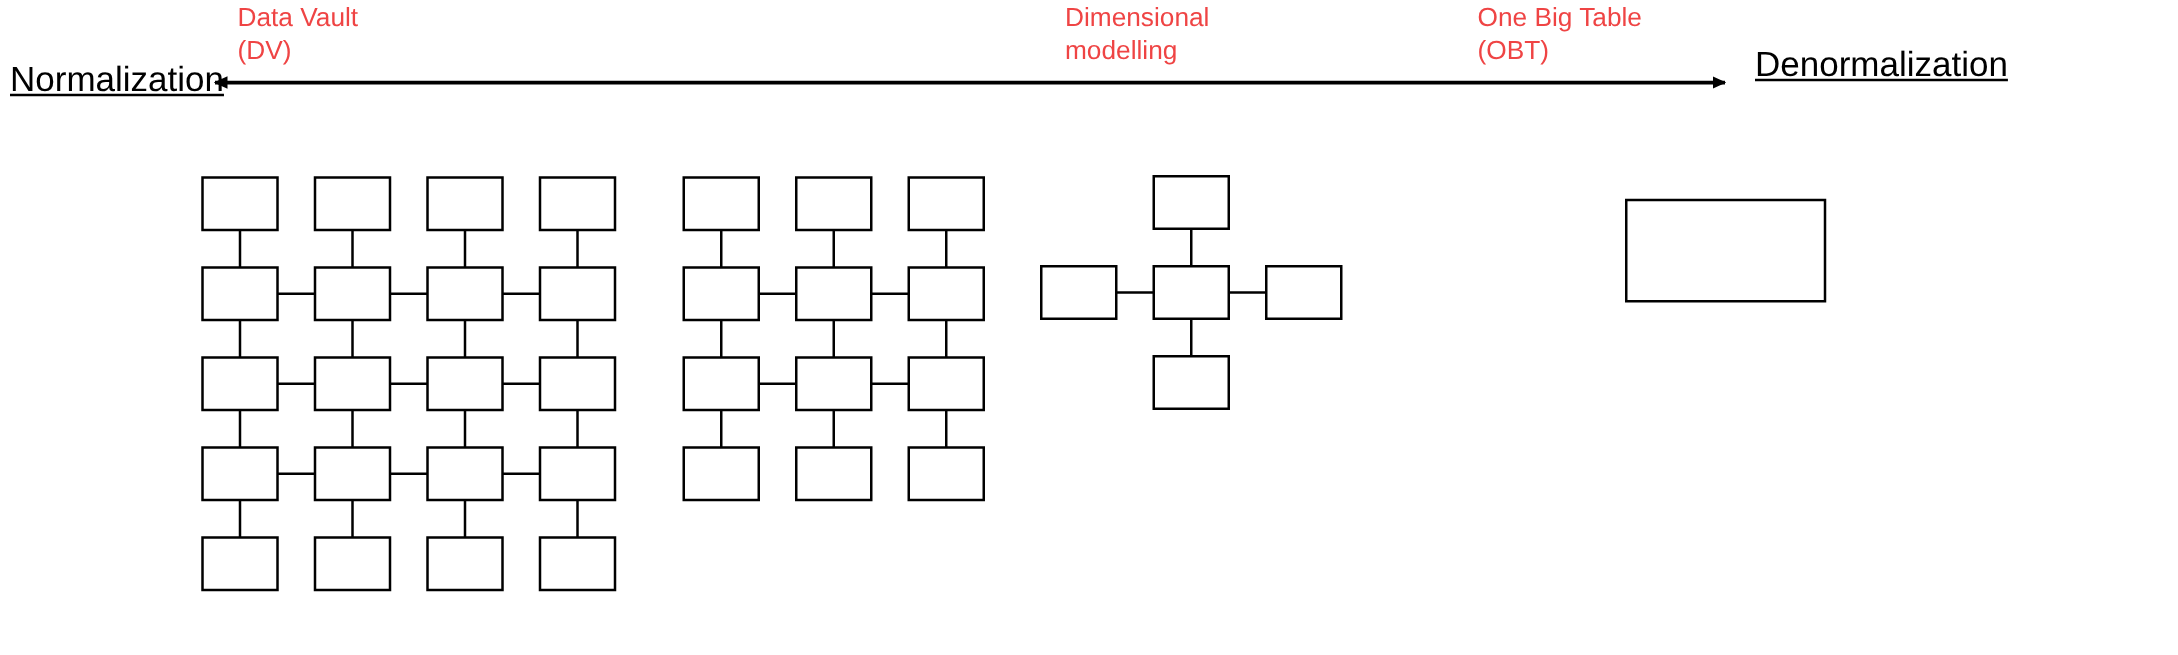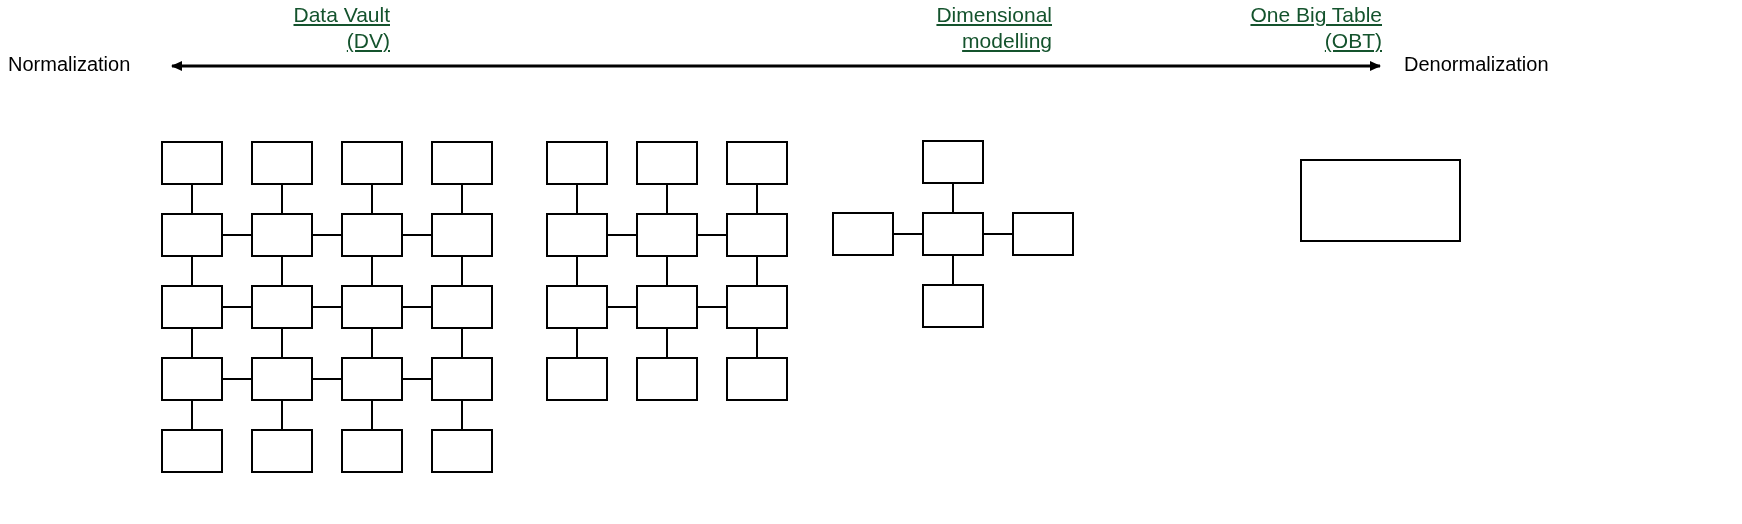--- a/index.html
+++ b/index.html
@@ -13,36 +13,36 @@
   }
   #stage {
     position: relative;
     width: 1742px;
     height: 524px;
     overflow: hidden;
     background: #ffffff;
   }
   .axis-label {
     position: absolute;
-    font-size: 20px;
+    font-size: 28px;
     line-height: 24px;
     white-space: nowrap;
     color: #000;
+    text-decoration: underline;
   }
   #label-normalization { left: 8px; top: 52px; }
-  #label-denormalization { left: 1404px; top: 52px; }
+  #label-denormalization { left: 1404px; top: 40px; }
 
   .stage-title {
     position: absolute;
     font-size: 21px;
     line-height: 26px;
-    text-align: right;
+    text-align: left;
     white-space: pre-line;
-    color: #14532d;
-    text-decoration: underline;
+    color: #ef4444;
   }
   #title-dv  { left: 190px;  top: 2px;  width: 200px; }
   #title-3nf { left: 570px;  top: 2px;  width: 200px; }
   #title-dim { left: 852px;  top: 2px;  width: 200px; }
   #title-obt { left: 1182px; top: 2px;  width: 200px; }
 
   #axis-arrow {
     position: absolute;
     left: 160px;
     top: 50px;

